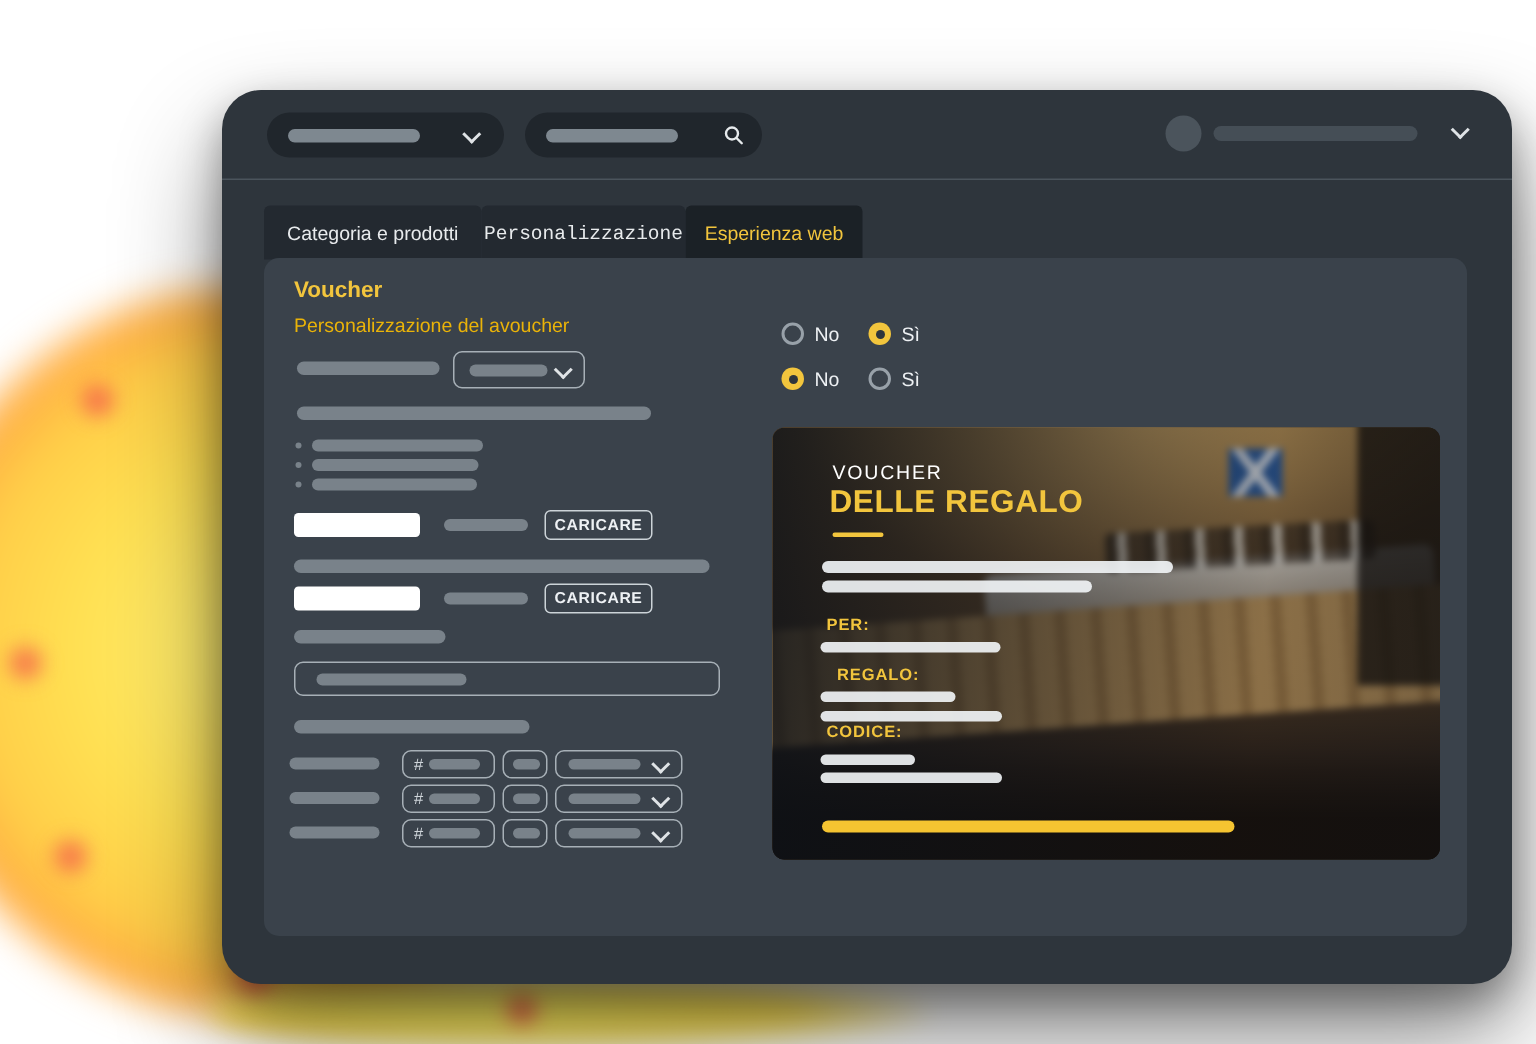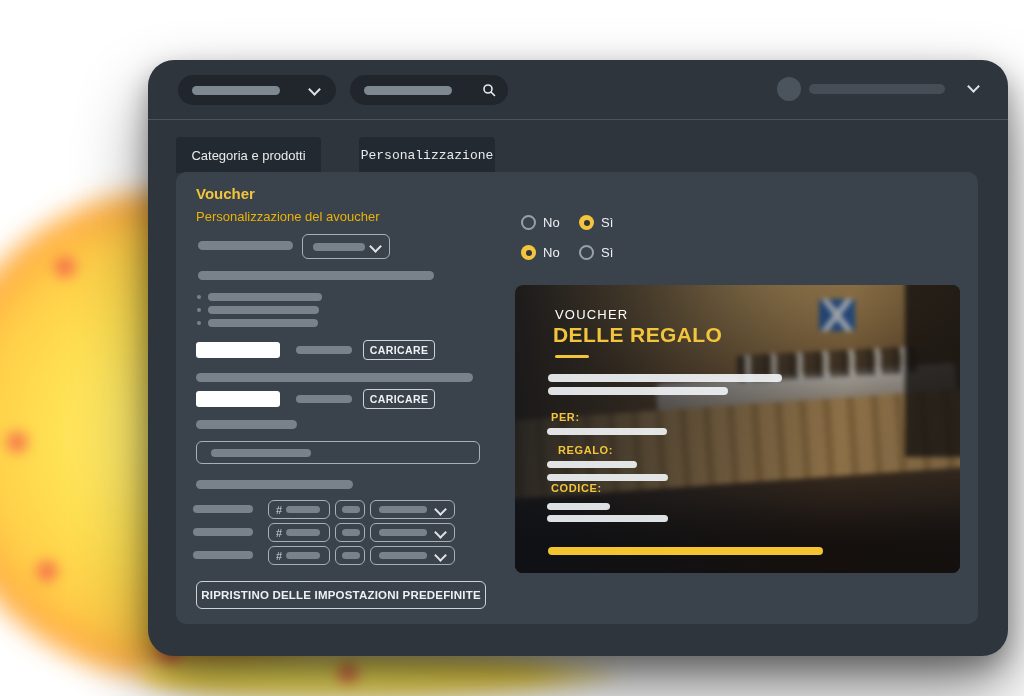--- a/index.html
+++ b/index.html
@@ -36,21 +36,21 @@
   .bar{background:#7e8890;border-radius:5px;}
   .pill .bar{margin-left:14px;width:88px;height:9px;}
   .chev{width:7px;height:7px;border-right:2px solid #dfe3e6;border-bottom:2px solid #dfe3e6;transform:rotate(45deg);margin-top:-3px;}
   .pill-select .chev{position:absolute;right:17px;top:13px;}
   .search-svg{position:absolute;right:12px;top:8px;}
   .avatar{position:absolute;left:629px;top:17px;width:24px;height:24px;border-radius:50%;background:#4b545c;}
   .user-bar{position:absolute;left:661px;top:24px;width:136px;height:10px;border-radius:5px;background:#454e56;}
   .topbar-caret{position:absolute;left:821px;top:25px;}
 
   
-  .tabs{position:absolute;left:28px;top:77px;height:36px;display:flex;gap:38px;}
+  .tabs{position:absolute;left:28px;top:77px;height:36px;display:flex;}
   .tab{height:36px;display:flex;align-items:center;justify-content:center;background:#232930;
     color:#e8ebed;font-size:13px;cursor:default;border-radius:4px 4px 0 0;}
   .tab-1{width:145px;}.tab-2{width:136px;font-family:Liberation Mono, monospace;}.tab-3{width:118px;}
   .tab.active{background:#1b2126;color:#f2c53d;}
 
   
   .panel{position:absolute;left:28px;top:112px;width:802px;height:452px;background:#3a424b;border-radius:10px;}
   .panel-title{position:absolute;left:20px;top:13px;font-size:15px;font-weight:bold;color:#f2c53d;}
   .panel-subtitle{position:absolute;left:20px;top:37px;font-size:13px;color:#eab308;}
 
@@ -142,20 +142,21 @@
       </div>
       <div class="avatar"></div>
       <div class="user-bar"></div>
       <div class="chev topbar-caret"></div>
     </div>
     <div class="topbar-divider"></div>
 
     <div class="tabs">
       <div class="tab tab-1">Categoria e prodotti</div>
       <div class="tab tab-2">Personalizzazione</div>
+      <div class="tab tab-3 active">Esperienza web</div>
     </div>
 
     <div class="panel">
 
       <div class="panel-title">Voucher</div>
       <div class="panel-subtitle">Personalizzazione del avoucher</div>
 
       <div class="gbar" style="left:22px;top:69px;width:95px;height:9px;"></div>
       <div class="outline-box" style="left:126px;top:62px;width:88px;height:25px;">
         <div class="inner-bar" style="width:52px;"></div>
@@ -221,21 +222,20 @@
         <div class="inner-bar" style="left:17px;width:34px;height:7px;"></div>
       </div>
       <div class="outline-box" style="left:159px;top:374px;width:30px;height:19px;">
         <div class="inner-bar" style="left:6px;width:18px;height:7px;"></div>
       </div>
       <div class="outline-box" style="left:194px;top:374px;width:85px;height:19px;">
         <div class="inner-bar" style="left:8px;width:48px;height:7px;"></div>
         <div class="chev"></div>
       </div>
 
-      <button class="btn-outline btn-reset">RIPRISTINO DELLE IMPOSTAZIONI PREDEFINITE</button>
 
       <div class="toggle-row tr-1">
         <span class="toggle-opt opt-a">
           <span class="radio"></span>
           <span class="toggle-label">No</span>
         </span>
         <span class="toggle-opt opt-b">
           <span class="radio selected"></span>
           <span class="toggle-label">Sì</span>
         </span>

